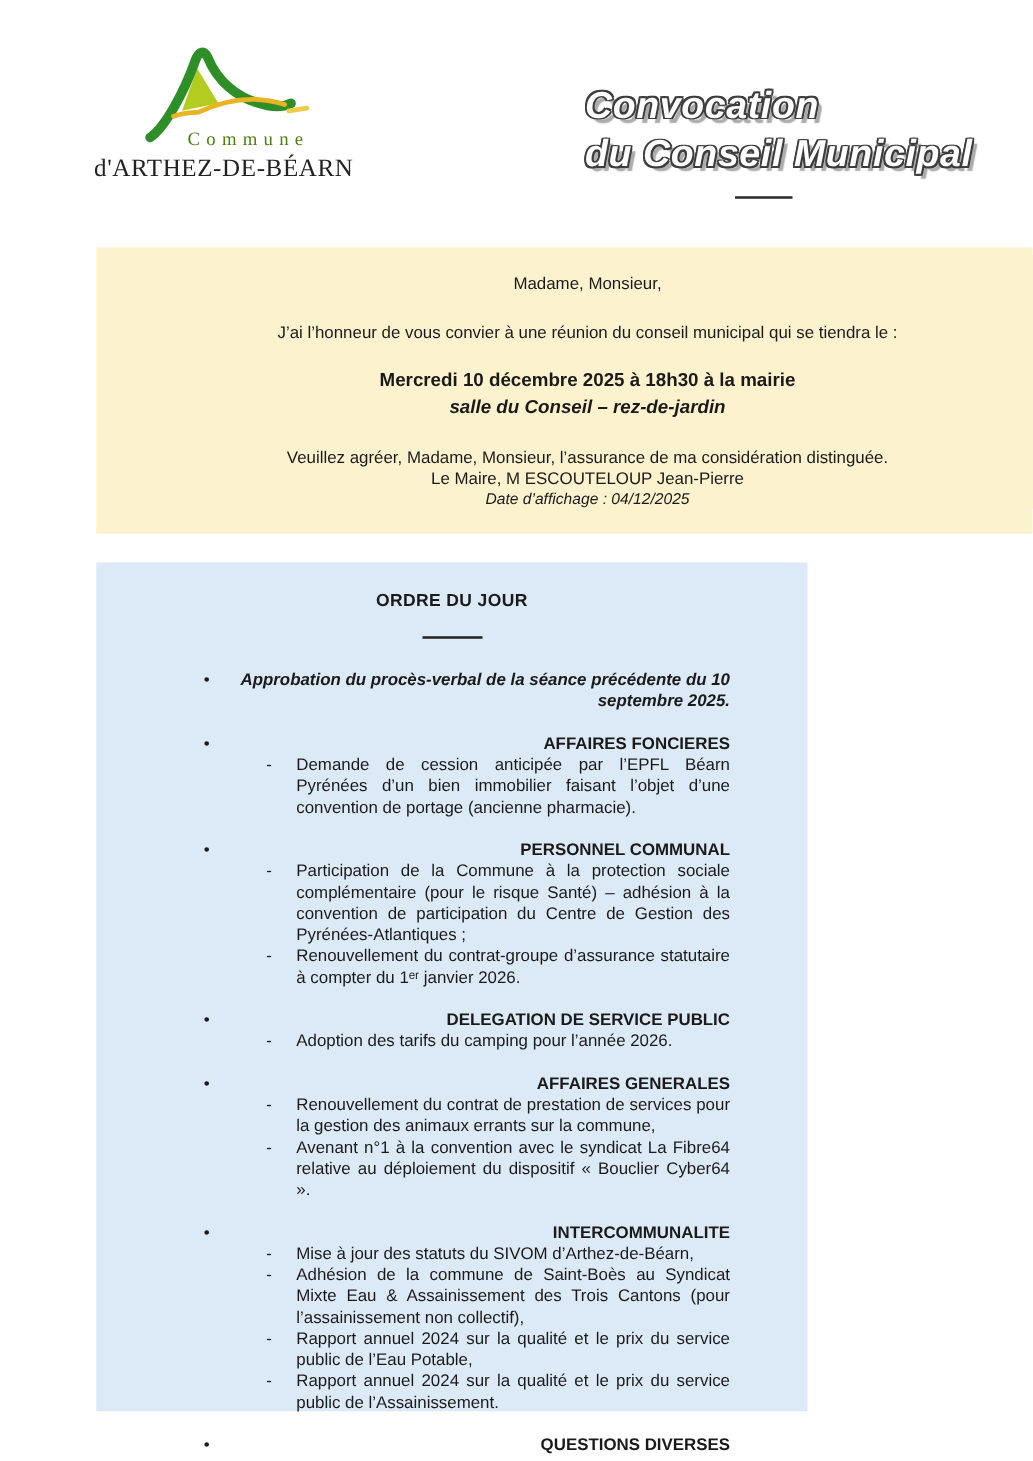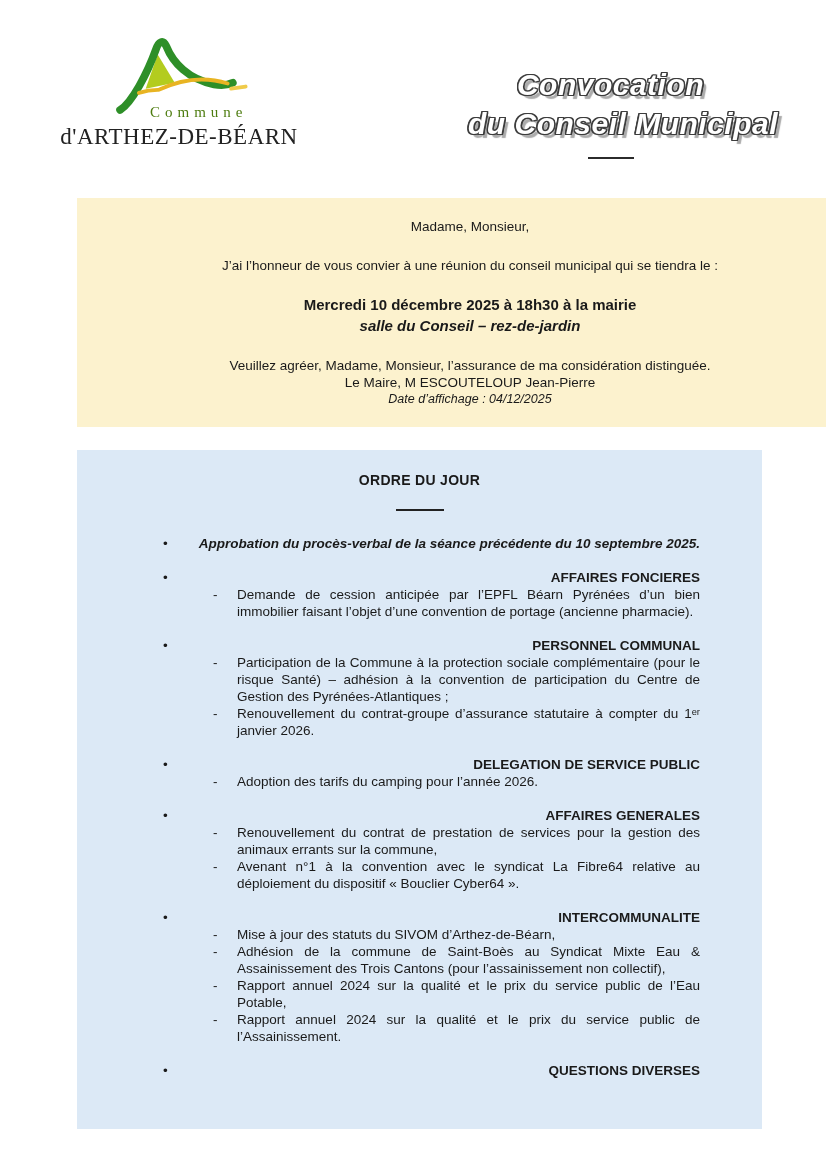--- a/index.html
+++ b/index.html
@@ -25,33 +25,32 @@
     font-size: 15px;
     letter-spacing: 5px;
     color: #4d7c0f;
     margin-top: -12px;
     margin-left: 92px;
     white-space: nowrap;
     text-align: left;
   }
   .logo-line2 {
     font-family: "Liberation Serif", serif;
-    font-size: 23px;
+    font-size: 20px;
     letter-spacing: 0.5px;
     color: #222222;
     margin-top: 3px;
     white-space: nowrap;
   }
 
   
   .title-block {
     position: absolute;
     left: 468px; top: 68px;
     width: 285px;
-    text-align: center;
   }
   .wordart {
     display: block;
     font-weight: bold;
     font-style: italic;
     font-size: 30px;
     letter-spacing: 0.5px;
     color: #ffffff;
     white-space: nowrap;
     text-shadow:
@@ -82,21 +81,21 @@
   .inv-date { margin-top: 22px; font-weight: bold; font-size: 15px; }
   .inv-location { margin-top: 4px; font-weight: bold; font-style: italic; font-size: 15px; }
   .inv-closing1 { margin-top: 23px; }
   .inv-closing2 { margin-top: 0px; }
   .inv-display-date { margin-top: 0; font-weight: normal; font-style: italic; font-size: 12.5px; }
 
   
   .agenda-box {
     position: absolute;
     left: 77px; top: 450px;
-    width: 685px; height: 679px;
+    width: 569px; height: 679px;
     background: #DCE9F6;
     font-size: 13.5px;
     line-height: 17px;
   }
   .agenda-title {
     text-align: center;
     font-weight: bold;
     font-size: 14px;
     letter-spacing: 0.3px;
     padding-top: 22px;

